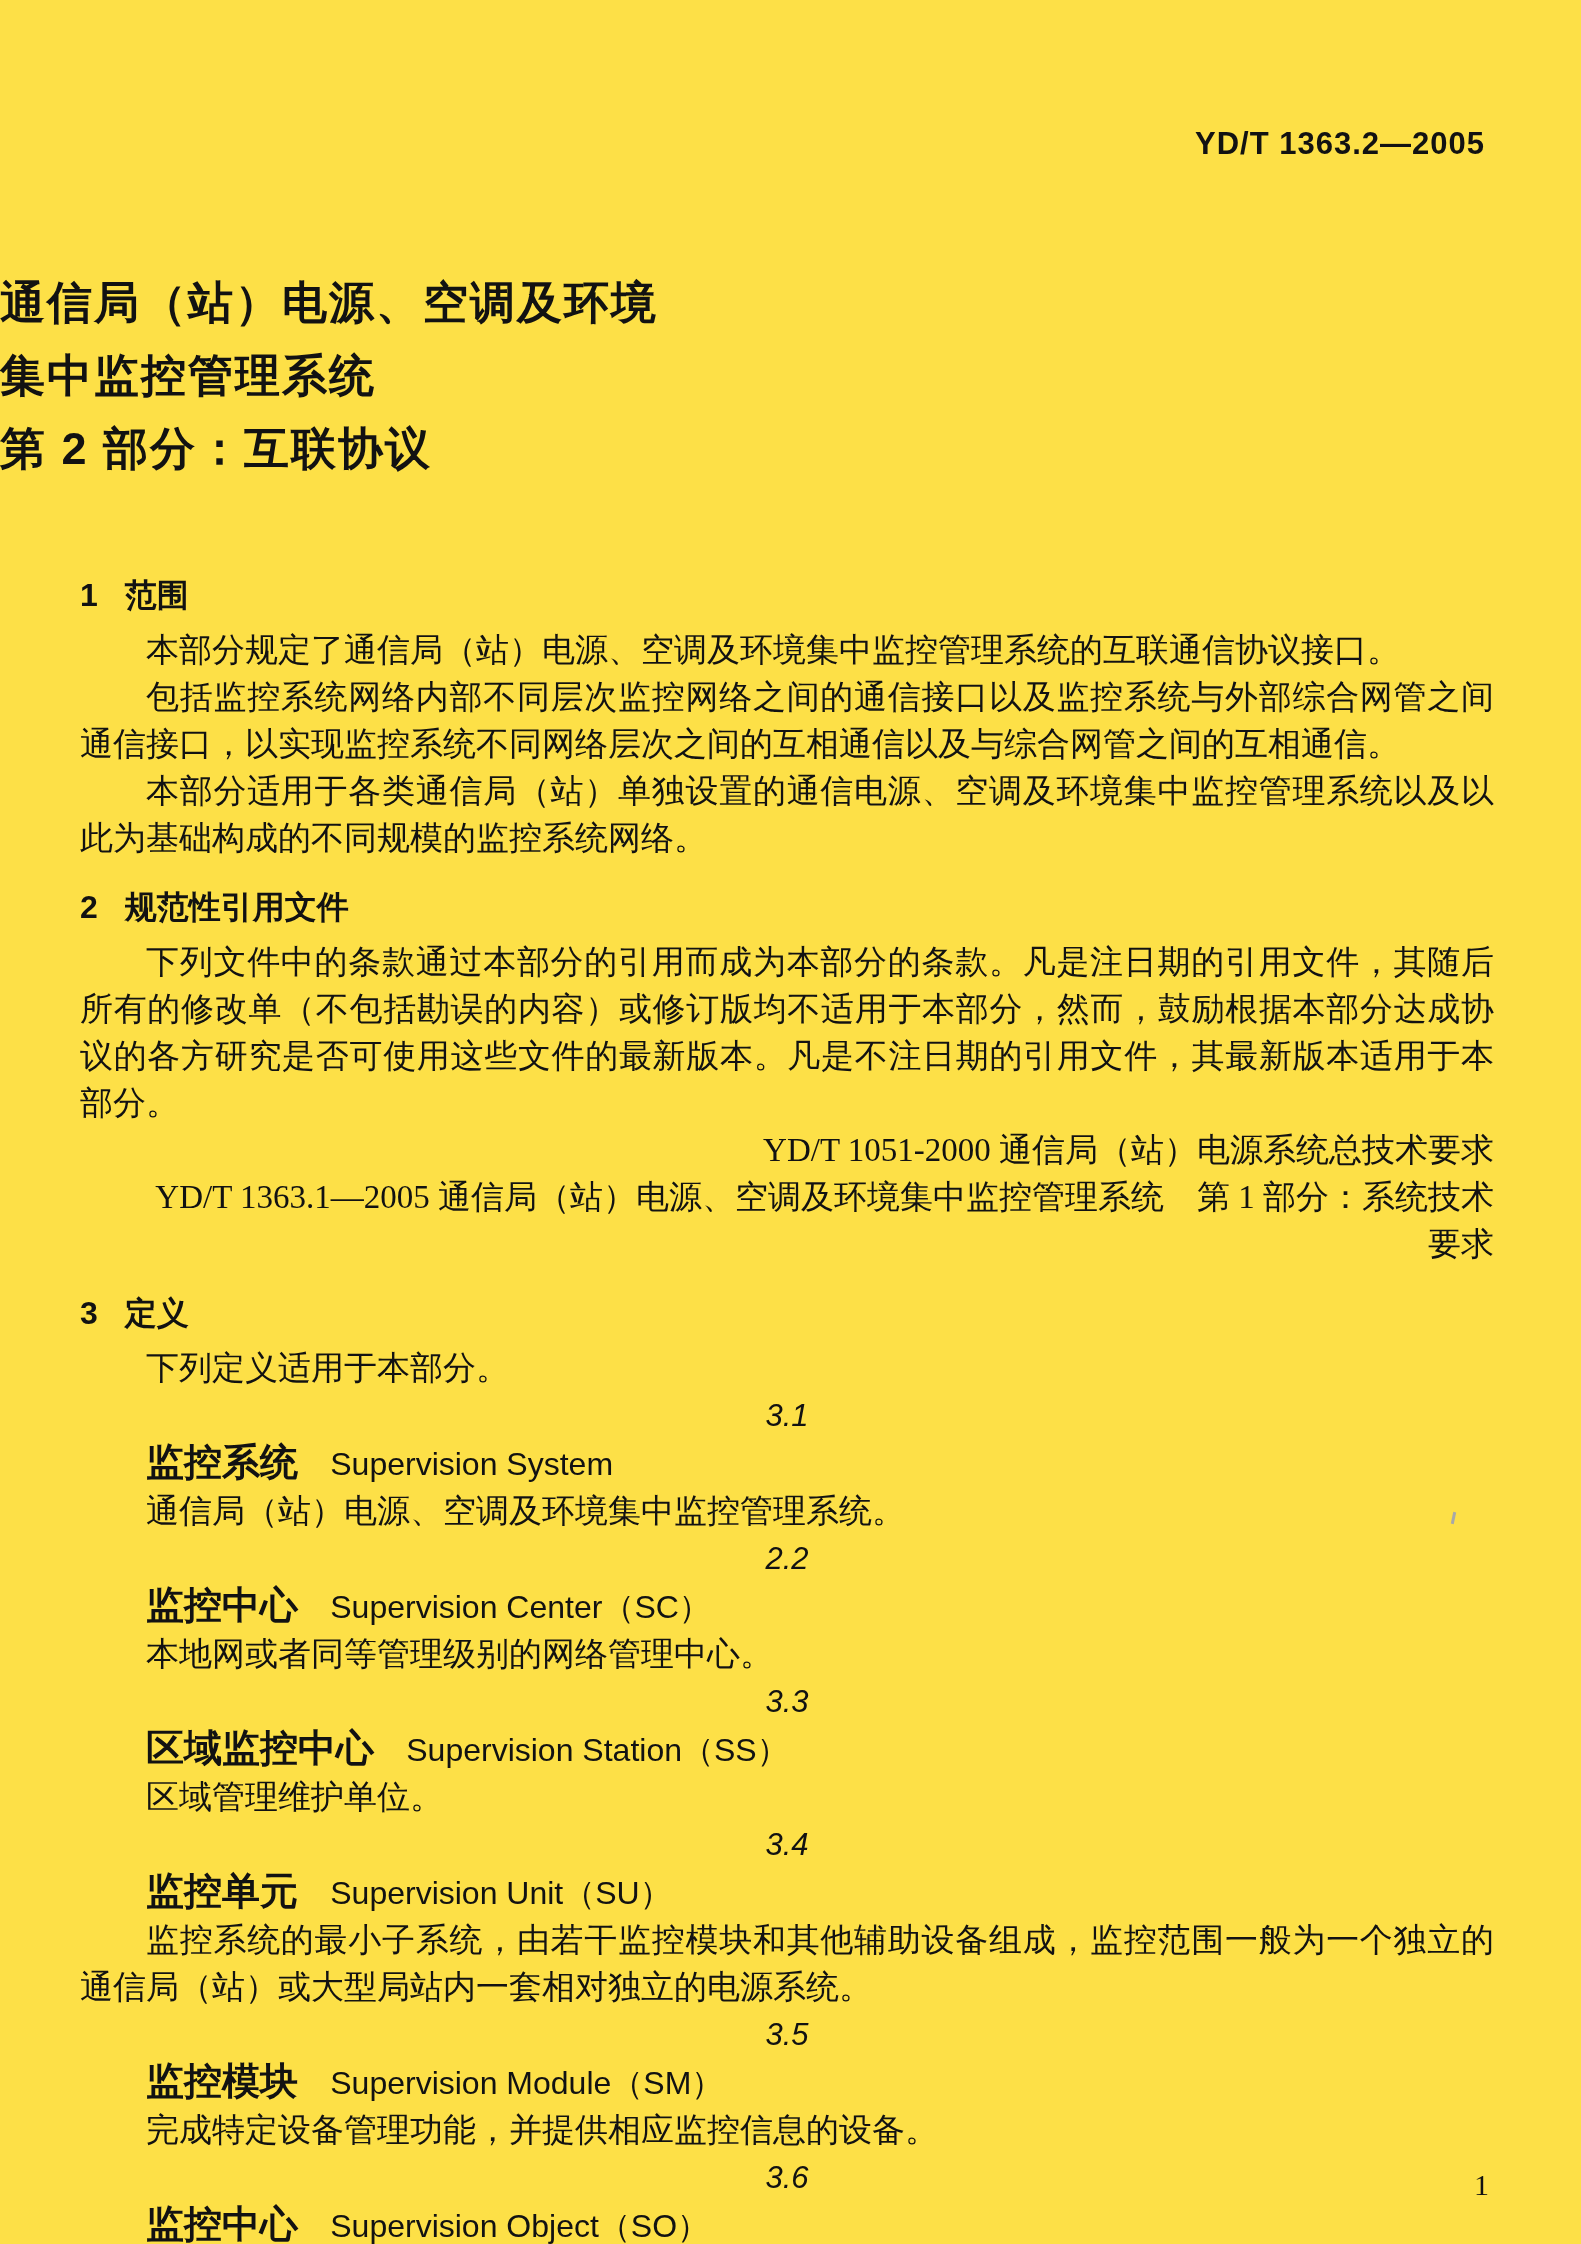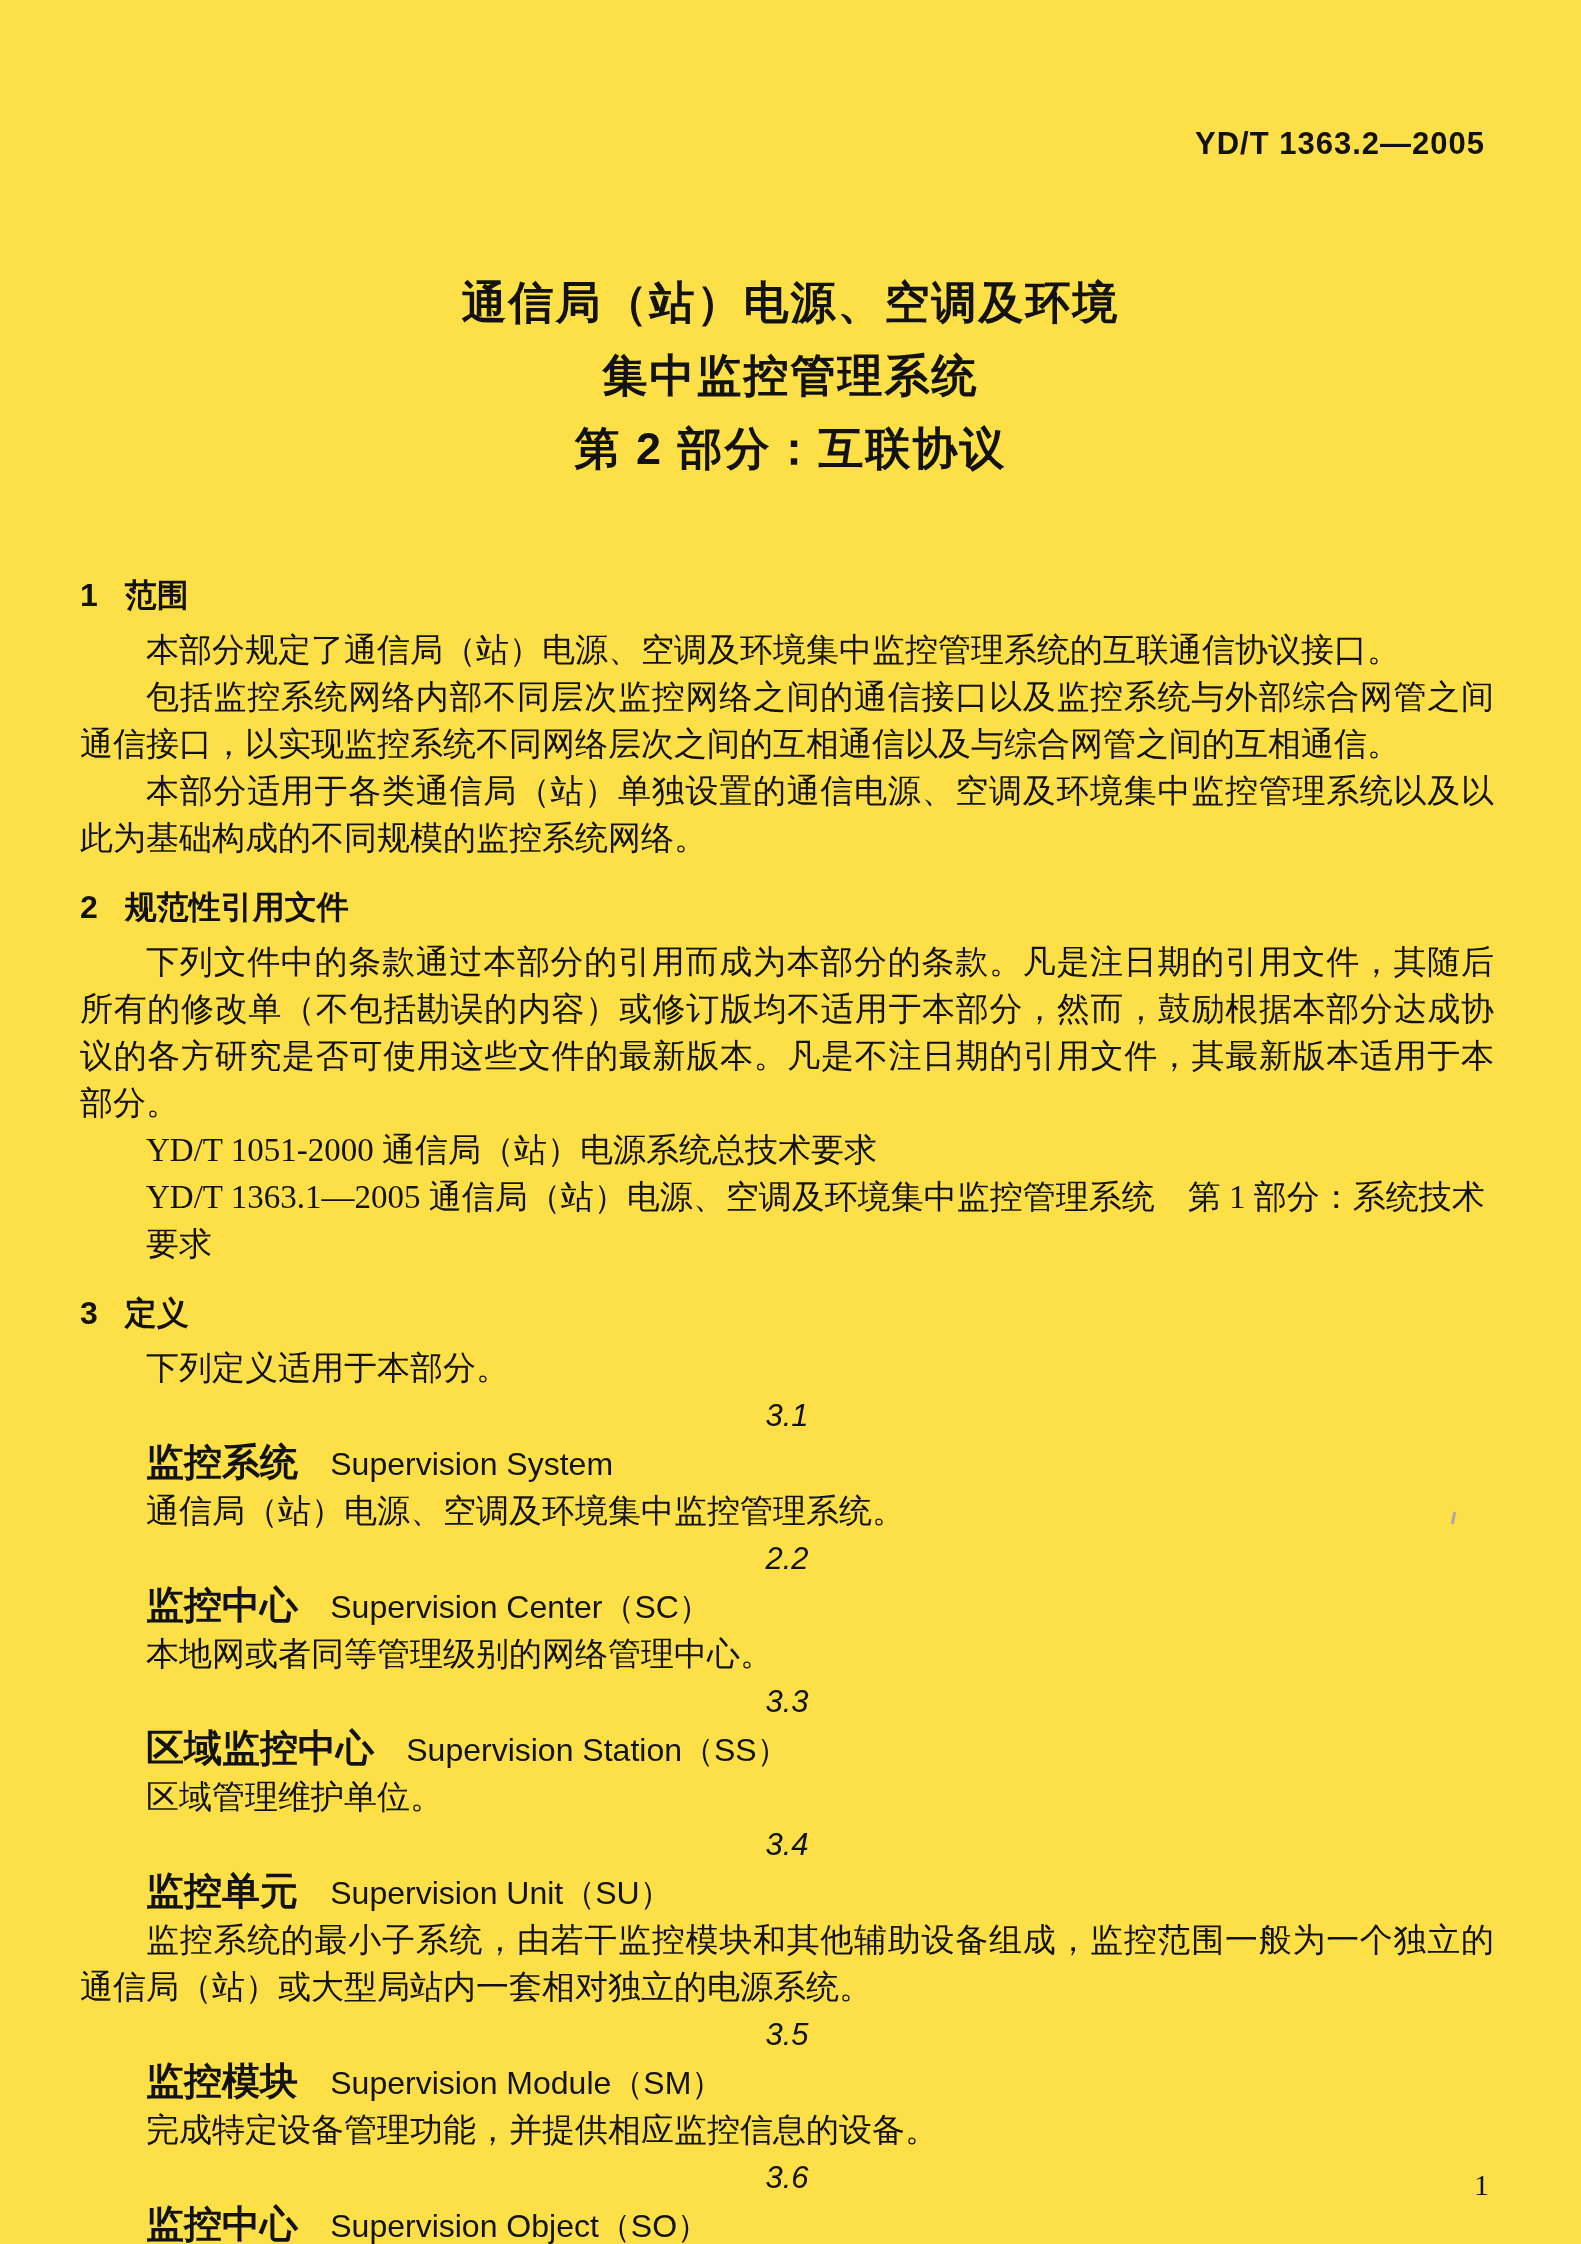--- a/index.html
+++ b/index.html
@@ -19,21 +19,21 @@
     font-family: "Liberation Sans", "DejaVu Sans", sans-serif;
     font-size: 31px;
     font-weight: 600;
     letter-spacing: 1px;
   }
   .doc-title {
     position: absolute;
     top: 266px;
     left: 0;
     width: 100%;
-    text-align: center;
+    text-align: left;
     font-family: "Liberation Sans", "DejaVu Sans", sans-serif;
     font-size: 45px;
     font-weight: 700;
     line-height: 73px;
     letter-spacing: 2px;
   }
   .doc-title div { margin: 0; }
   .content {
     position: absolute;
     top: 572px;
@@ -54,21 +54,21 @@
   }
   .sec-heading.first { margin-top: 0; }
   .sec-num { margin-right: 18px; }
   .body-para {
     margin: 0;
     text-indent: 66px;
   }
   .ref-line {
     margin: 0;
     padding-left: 66px;
-    text-align: left;
+    text-align: right;
   }
   .definition { margin: 0; }
   .def-number {
     font-family: "Liberation Sans", "DejaVu Sans", sans-serif;
     font-size: 31px;
     line-height: 47px;
     text-align: center;
     font-style: italic;
   }
   .def-term {

